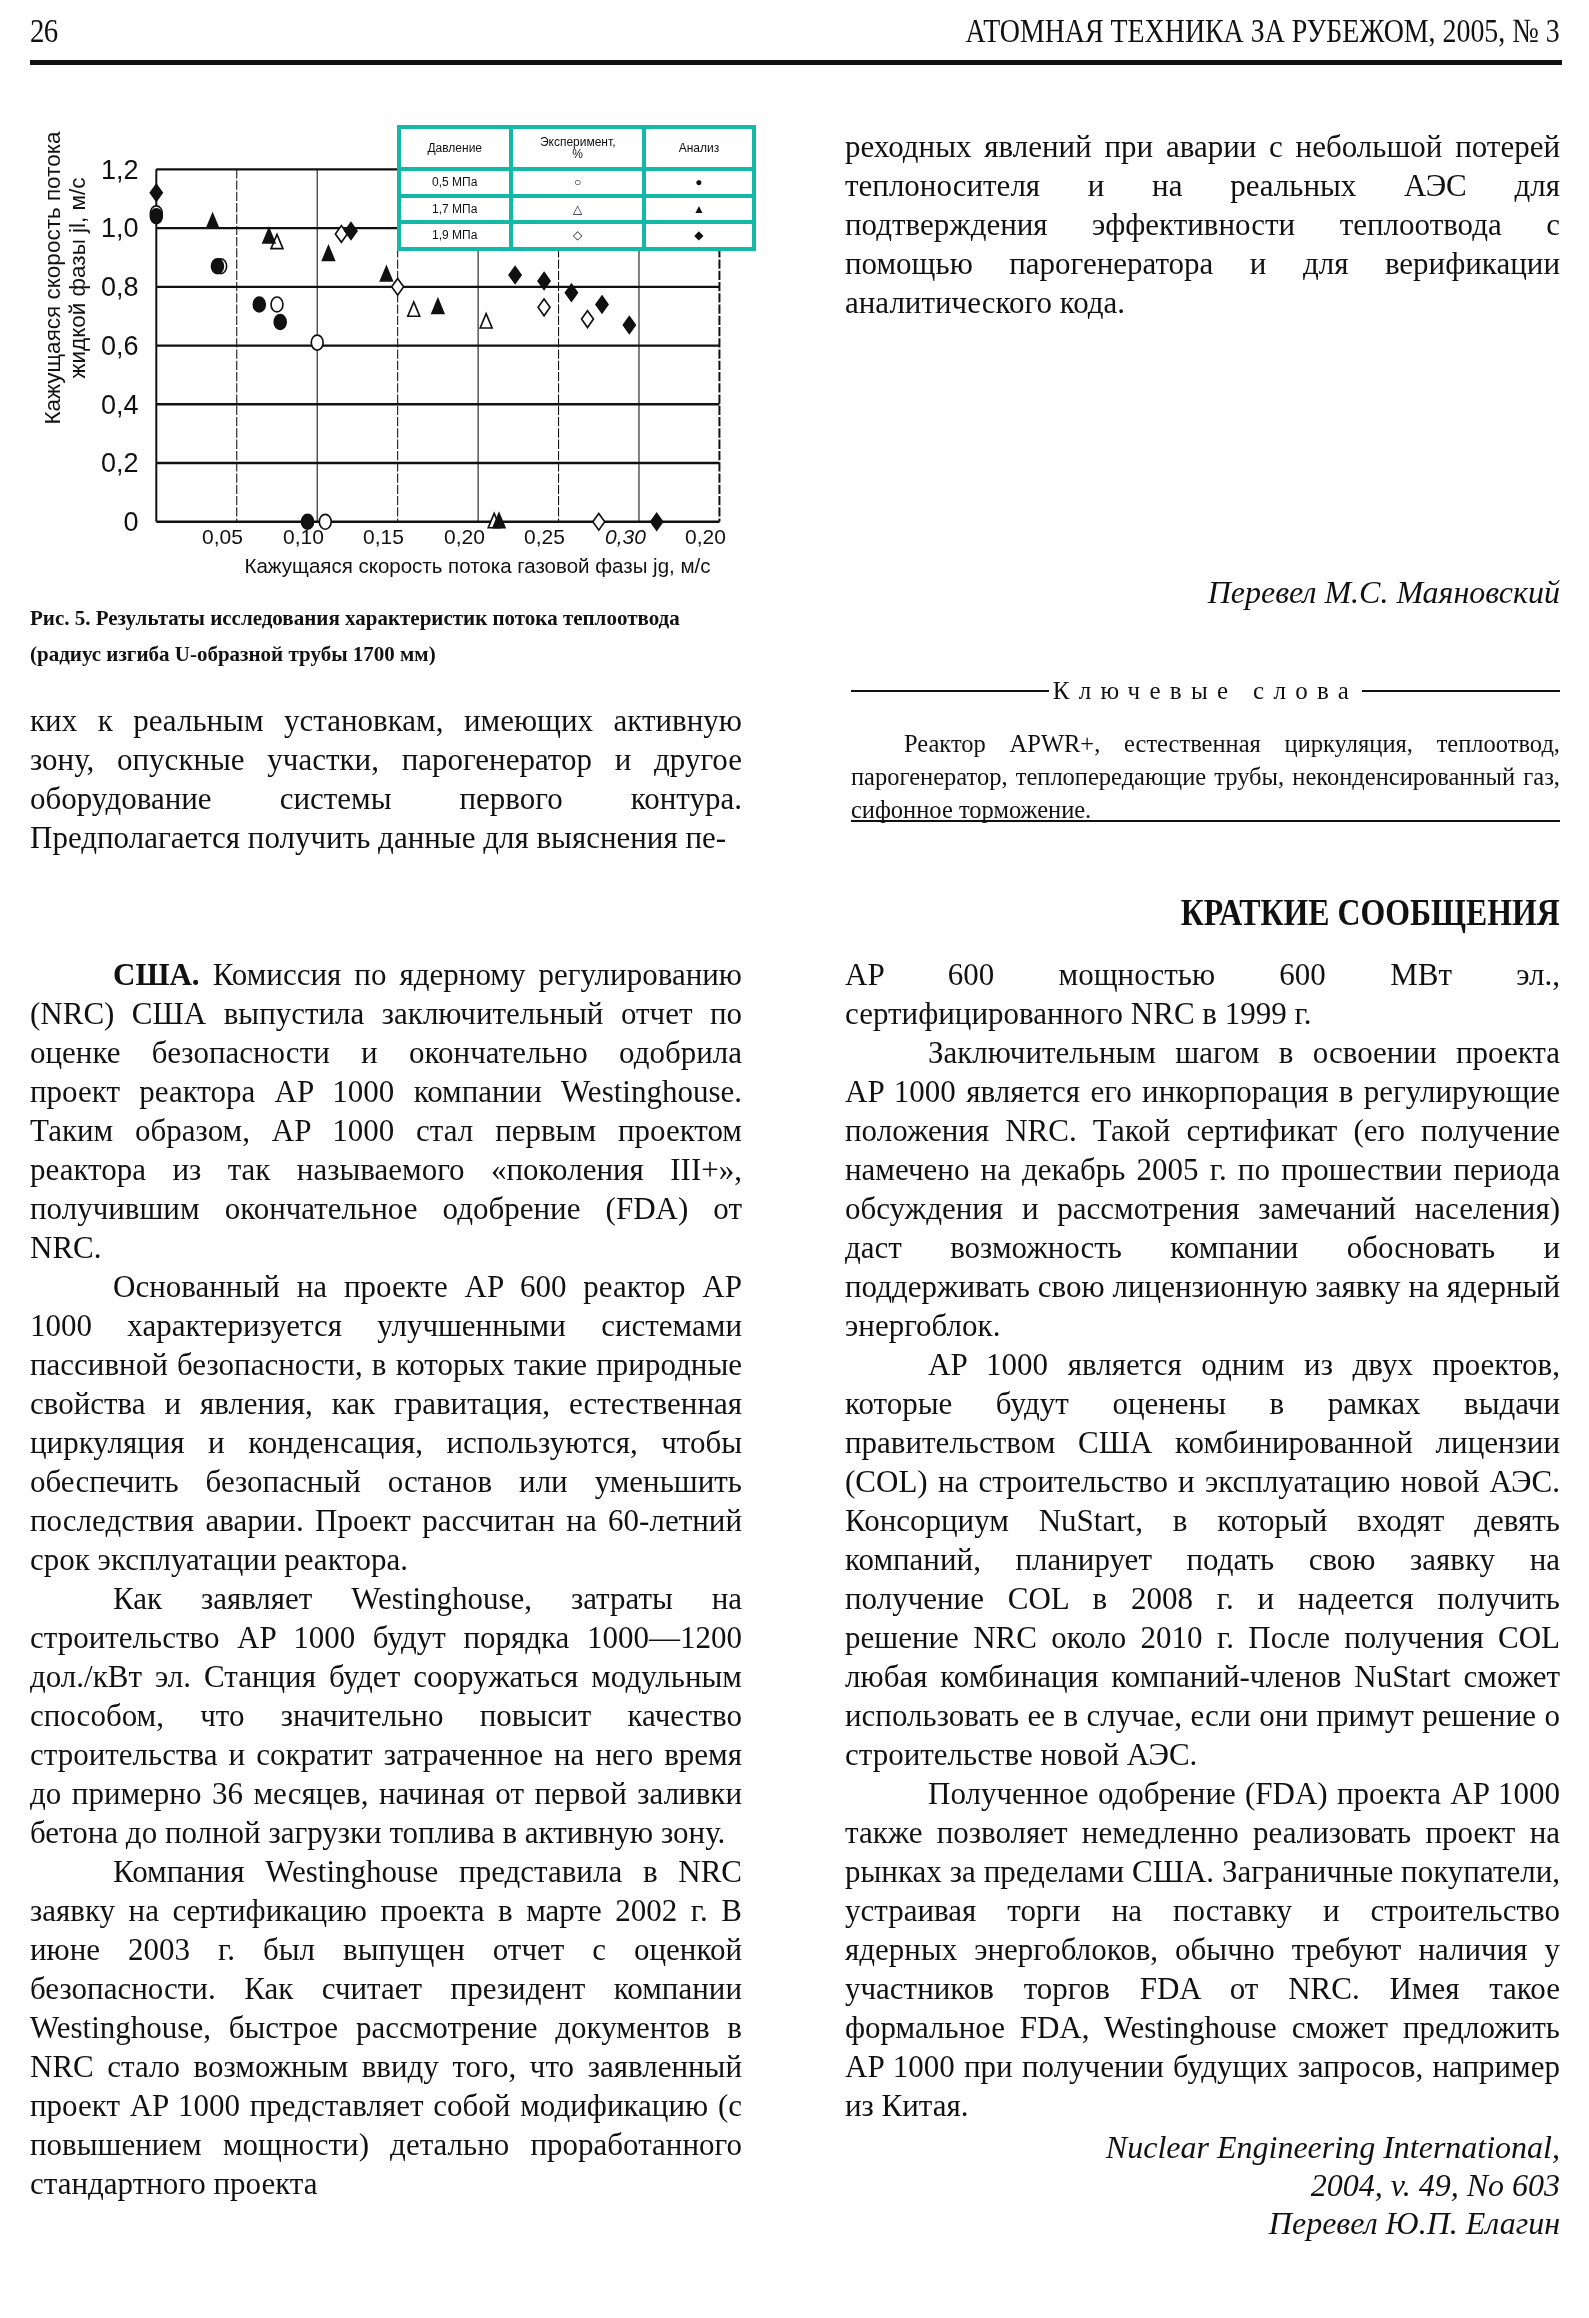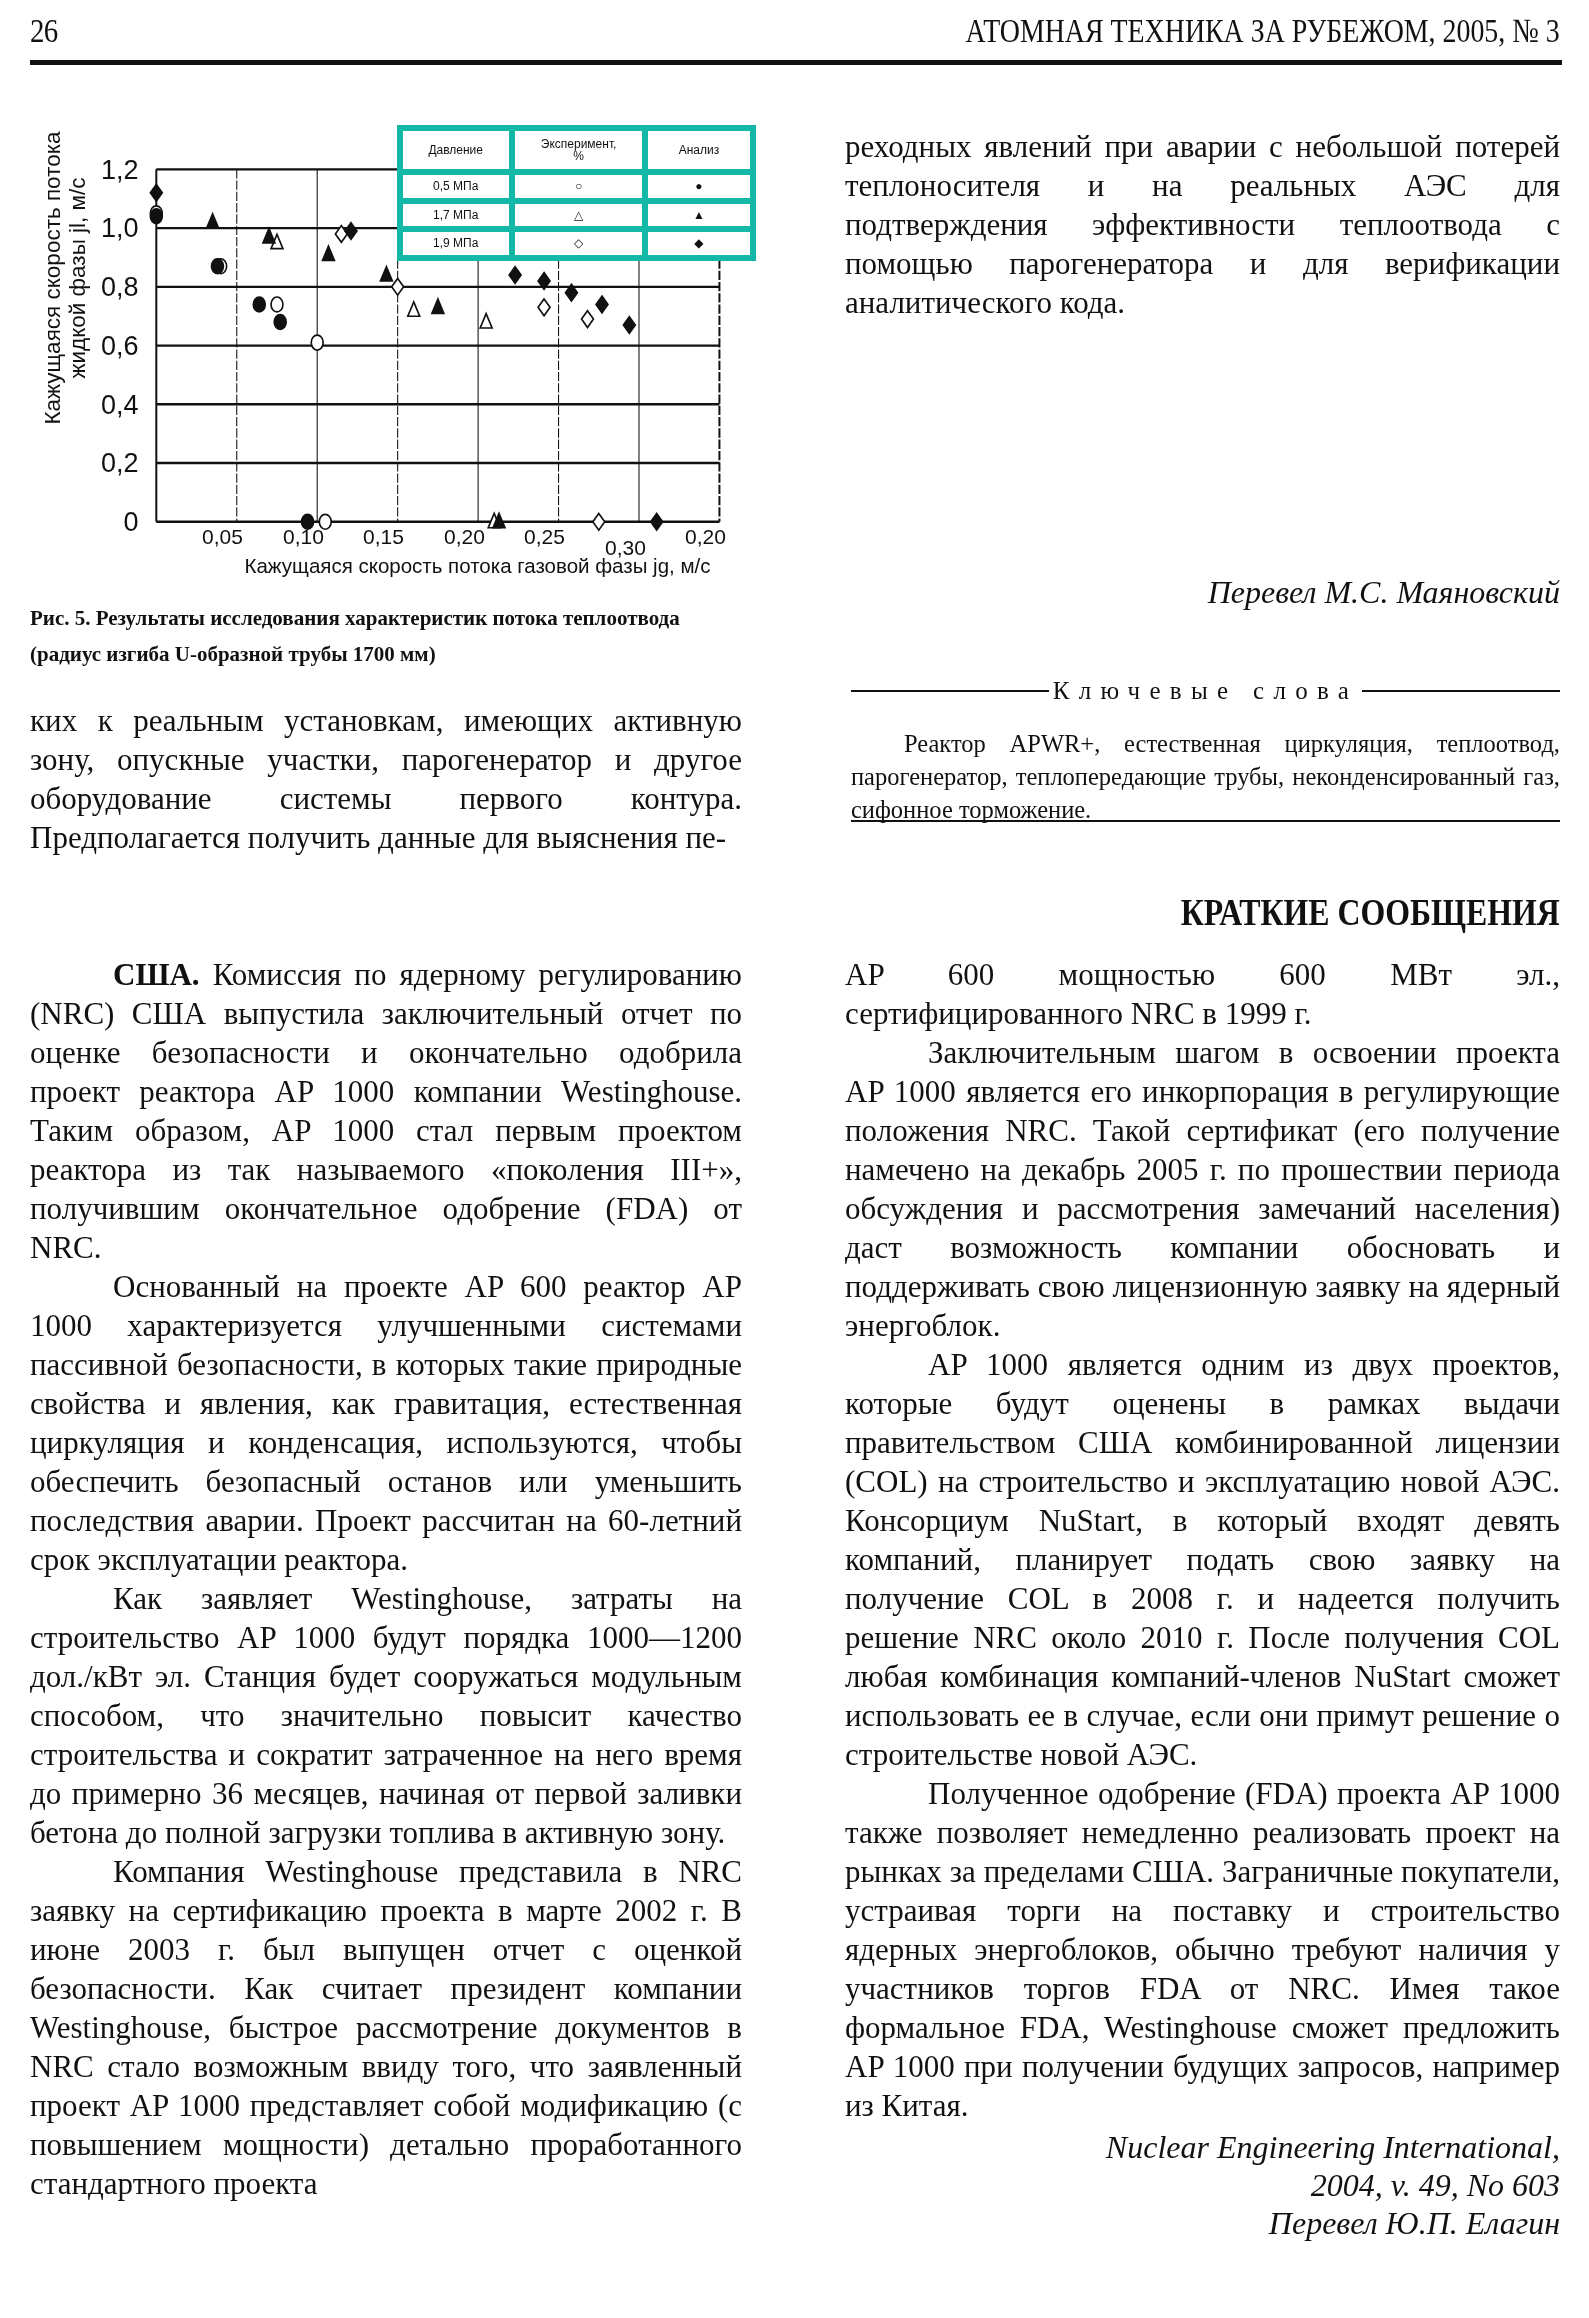--- a/index.html
+++ b/index.html
@@ -28,21 +28,21 @@
 
   .section-title { right: 30px; top: 891px; font-weight: bold; font-size: 37px; transform: scaleX(0.86); transform-origin: right top; white-space: nowrap; }
 
   
   .chart { left: 26.5px; top: 113px; width: 729px; height: 477px; font-family: "Liberation Sans", "DejaVu Sans", sans-serif; }
   .ylabel { position: absolute; left: 13.2px; top: 344px; transform: rotate(-90deg); transform-origin: left top; width: 358px; text-align: center; font-size: 22.5px; line-height: 25px; }
   .ytick { position: absolute; width: 46px; text-align: right; font-size: 27px; }
   .xtick { position: absolute; font-size: 21px; transform: translateX(-50%); }
   .xlabel { position: absolute; left: 166px; top: 441px; width: 570px; text-align: center; font-size: 20.5px; }
   .legend { position: absolute; left: 370px; top: 12px; border-collapse: collapse; font-size: 12px; background: #fff; }
-  .legend td, .legend th { border: 6px solid #14b8a6; text-align: center; font-weight: normal; padding: 0 21px; }
+  .legend td, .legend th { border: 4px solid #14b8a6; text-align: center; font-weight: normal; padding: 0 21px; }
   .legend th { height: 38px; line-height: 12px; }
   .legend td { height: 22.5px; }
 </style>
 </head>
 <body>
 
 <div class="abs header-num">26</div>
 <div class="abs header-title">АТОМНАЯ ТЕХНИКА ЗА РУБЕЖОМ, 2005, № 3</div>
 <div class="abs header-rule"></div>
 
@@ -56,21 +56,21 @@
       <div class="ytick" style="left: 66px; top: 159px;">0,8</div>
       <div class="ytick" style="left: 66px; top: 100px;">1,0</div>
       <div class="ytick" style="left: 66px; top: 42px;">1,2</div>
     </div>
   <div id="xticks">
       <div class="xtick" style="left: 196px; top: 412px;">0,05</div>
       <div class="xtick" style="left: 277px; top: 412px;">0,10</div>
       <div class="xtick" style="left: 357px; top: 412px;">0,15</div>
       <div class="xtick" style="left: 438px; top: 412px;">0,20</div>
       <div class="xtick" style="left: 518px; top: 412px;">0,25</div>
-      <div class="xtick" style="left: 599px; top: 423px;">0,30</div>
+      <div class="xtick" style="left: 599px; top: 412px; font-style: italic;">0,30</div>
       <div class="xtick" style="left: 679px; top: 412px;">0,20</div>
     </div>
   <svg id="plot" width="729" height="477" style="position:absolute;left:0;top:0;" viewBox="0 0 1100 720">
       <line x1="195" x2="1045" y1="617" y2="617" stroke="#111" stroke-width="3.5"></line>
       <line x1="195" x2="1045" y1="528.3333333333334" y2="528.3333333333334" stroke="#111" stroke-width="3.5"></line>
       <line x1="195" x2="1045" y1="439.6666666666667" y2="439.6666666666667" stroke="#111" stroke-width="3.5"></line>
       <line x1="195" x2="1045" y1="351" y2="351" stroke="#111" stroke-width="3.5"></line>
       <line x1="195" x2="1045" y1="262.33333333333337" y2="262.33333333333337" stroke="#111" stroke-width="3.5"></line>
       <line x1="195" x2="1045" y1="173.66666666666663" y2="173.66666666666663" stroke="#111" stroke-width="3.5"></line>
       <line x1="195" x2="1045" y1="85" y2="85" stroke="#111" stroke-width="3.5"></line>

